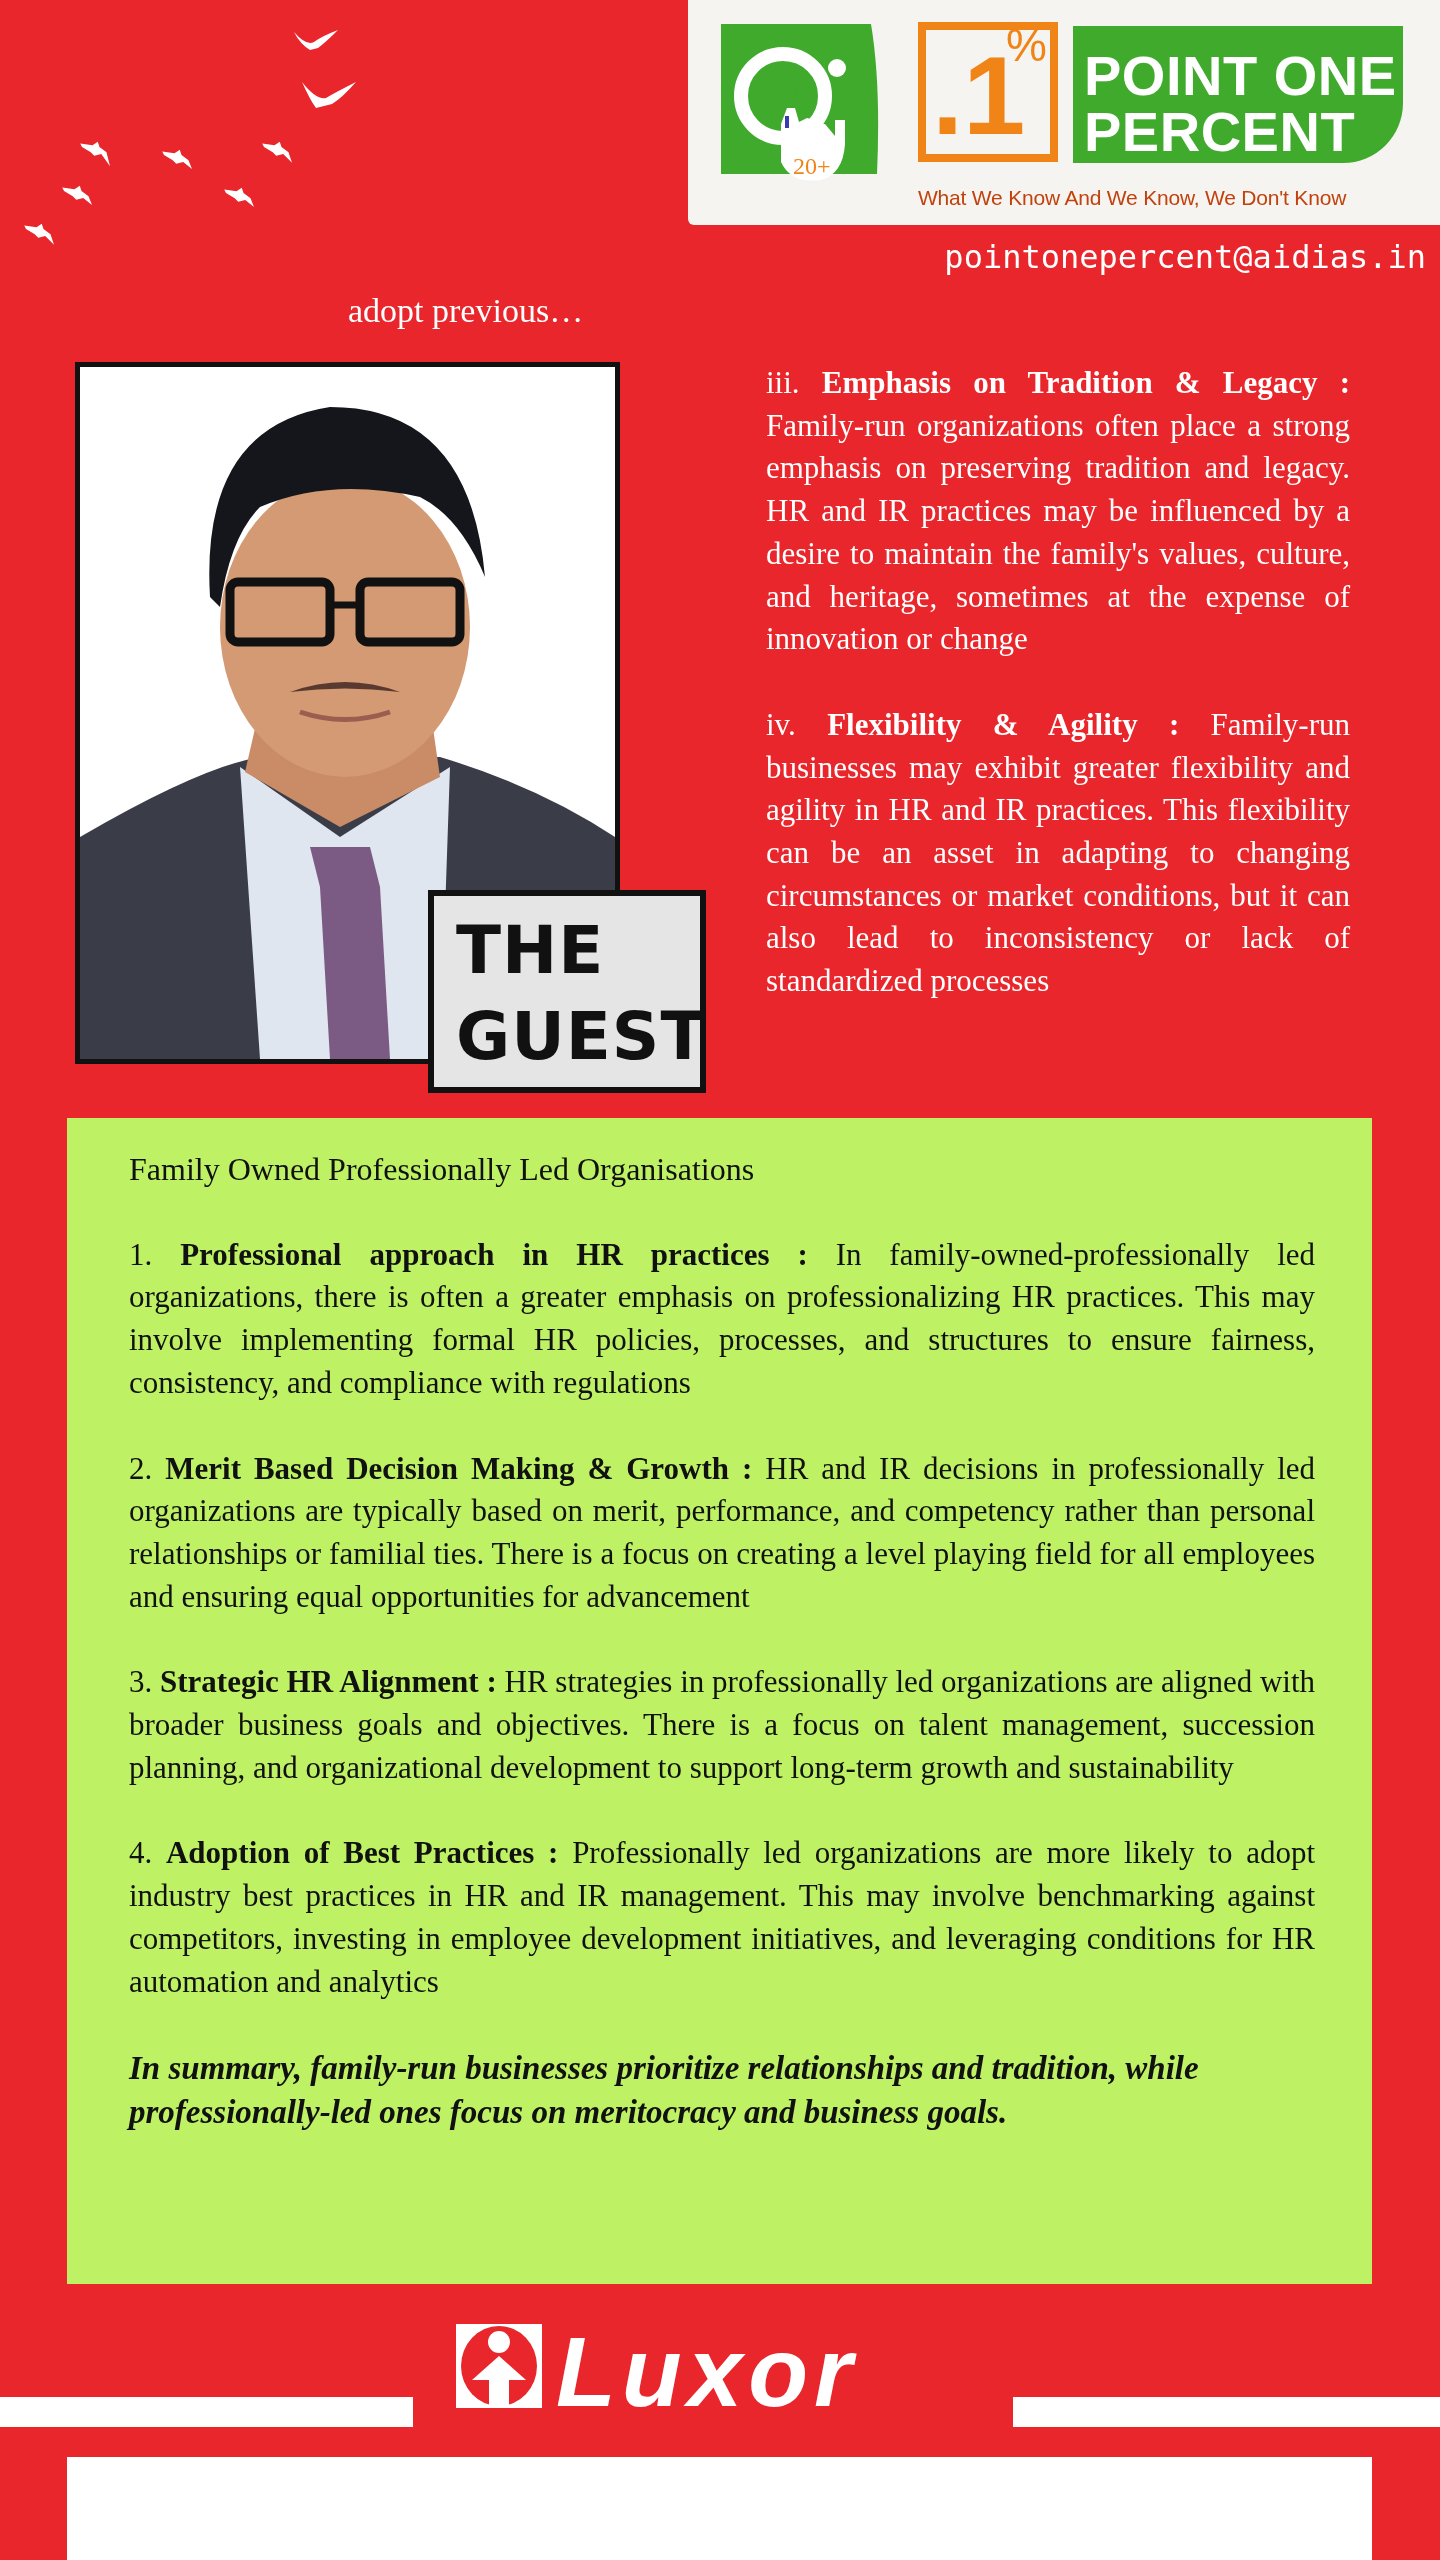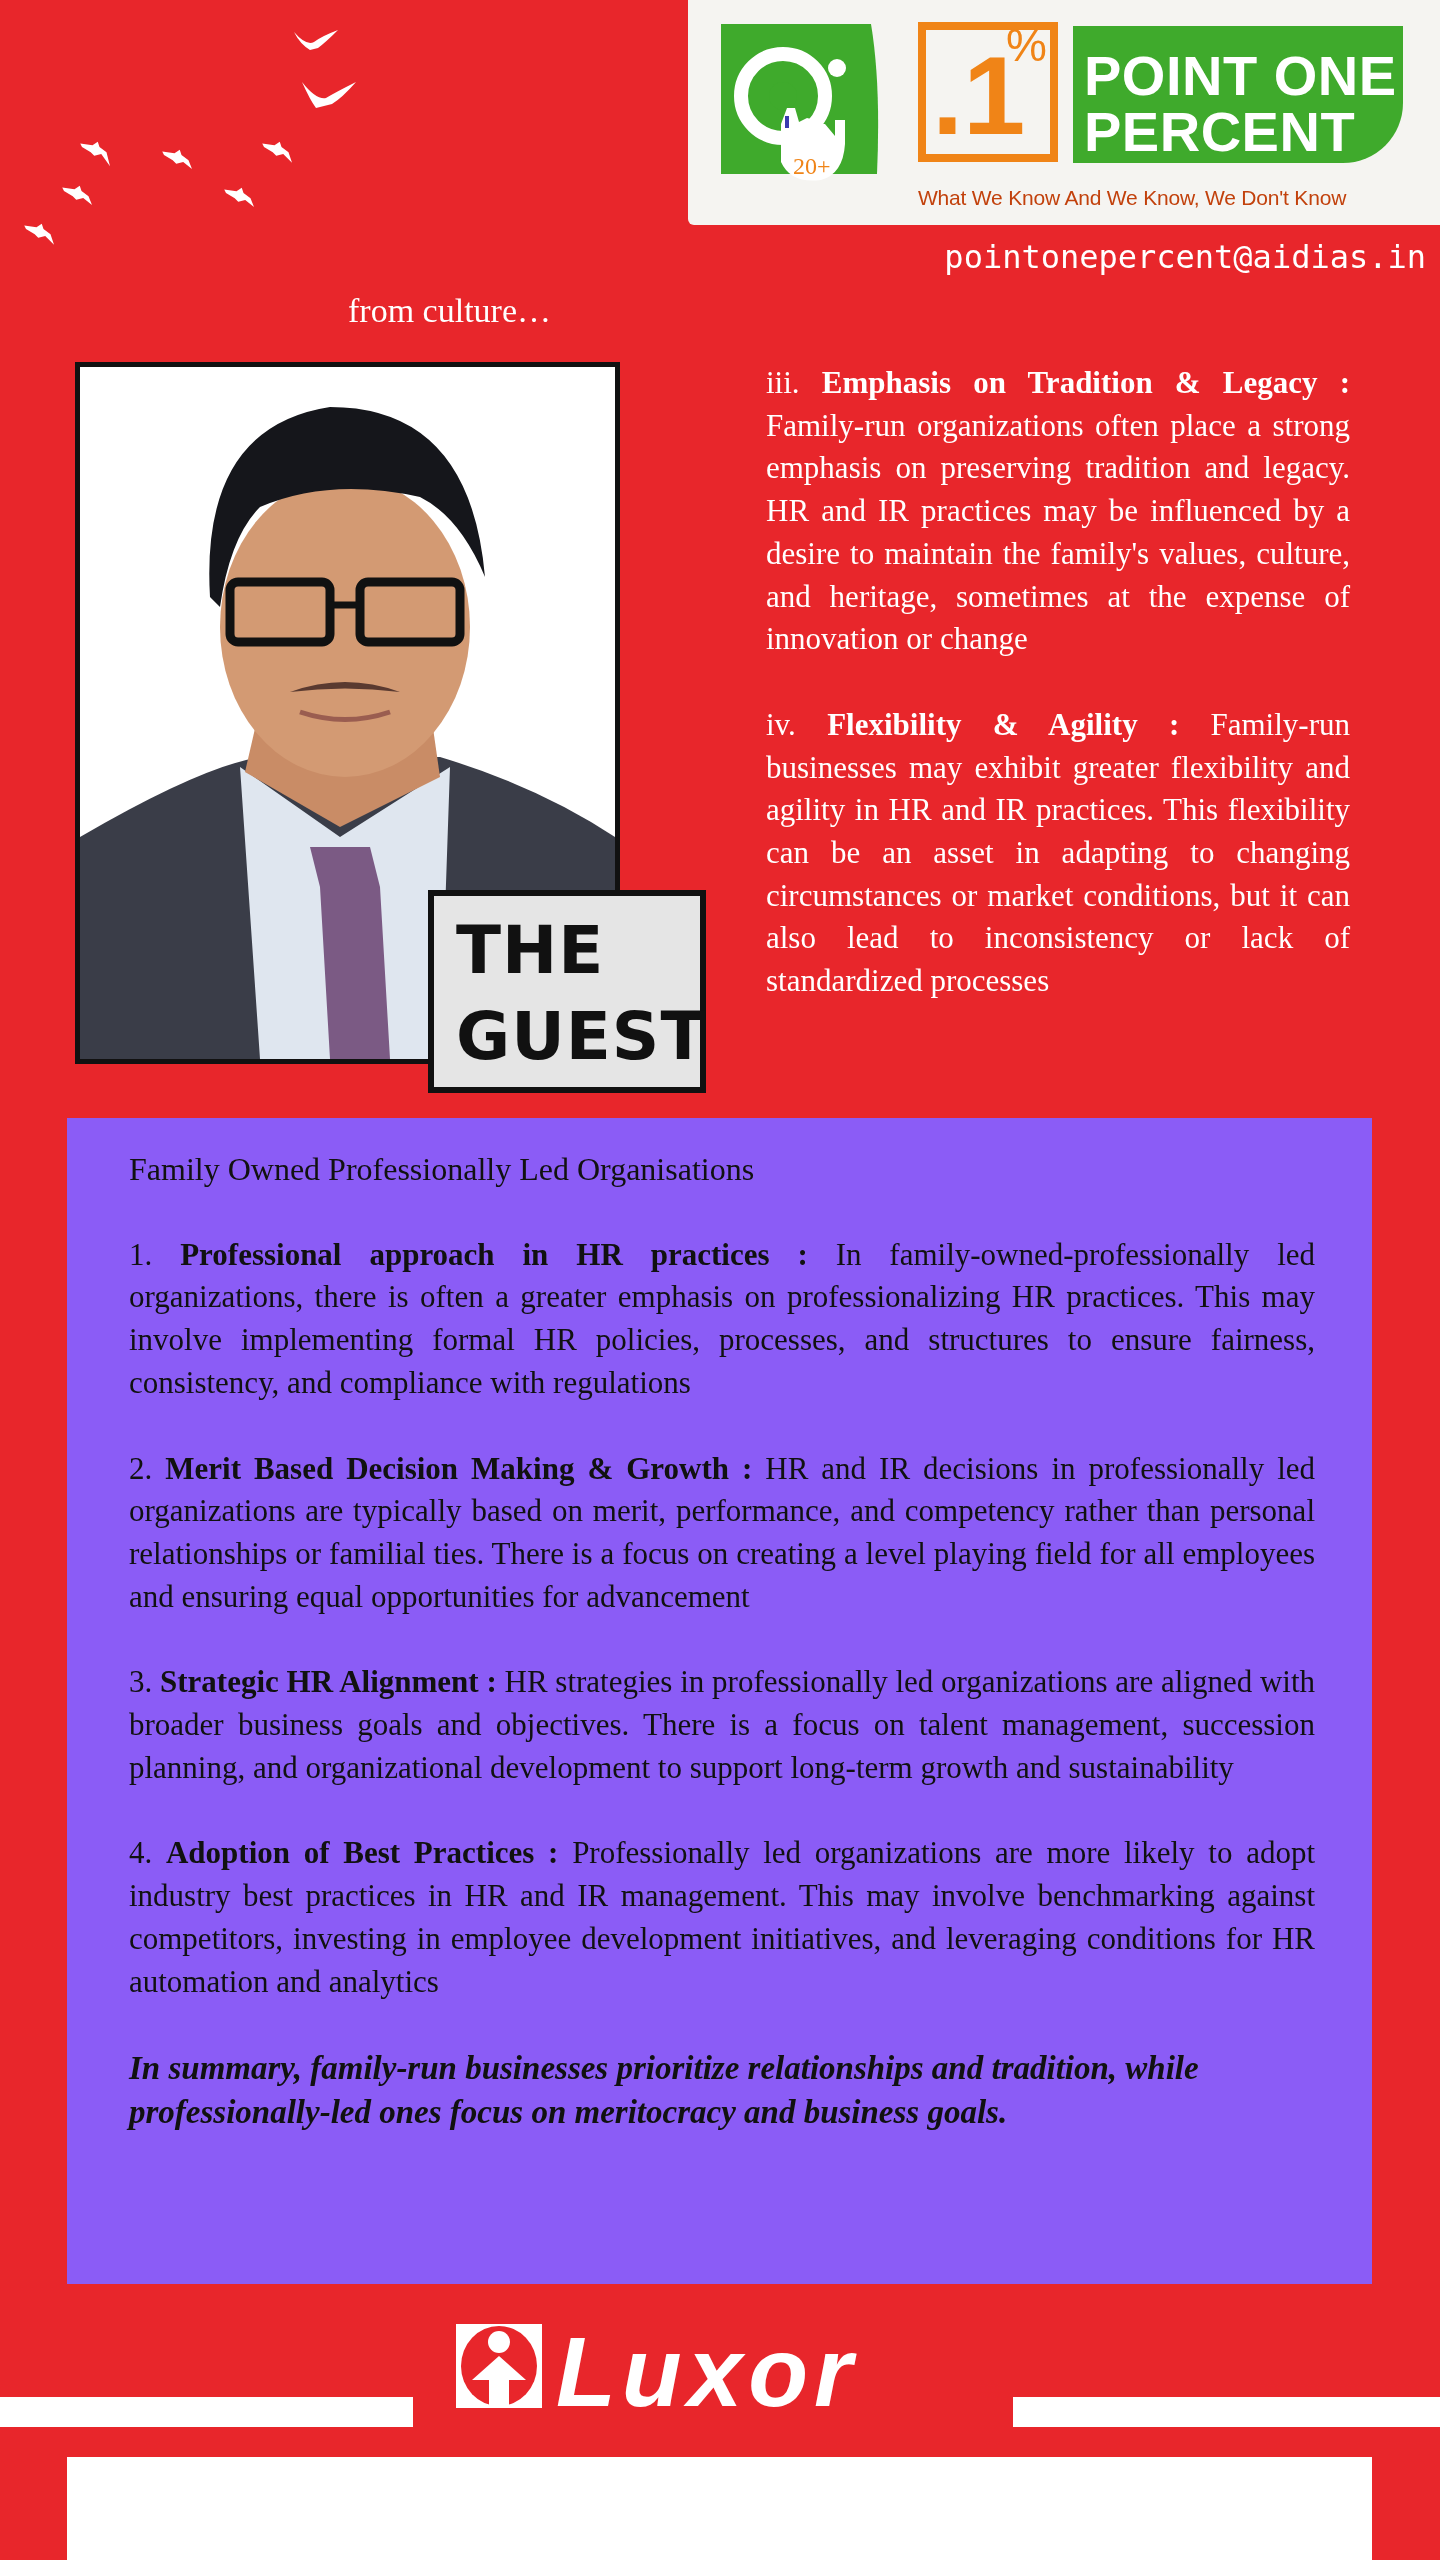--- a/index.html
+++ b/index.html
@@ -72,21 +72,21 @@
   
   .right-col {
     left: 766px; top: 362px; width: 584px; color: #fff;
     font-size: 31px; line-height: 42.7px; text-align: justify;
   }
   .right-col p { margin: 0 0 43px 0; }
   .right-col b { font-weight: bold; }
 
   
   .panel {
-    left: 67px; top: 1118px; width: 1305px; height: 1166px; background: #8b5cf6;
+    left: 67px; top: 1118px; width: 1305px; height: 1166px; background: #bef264;
   }
   .panel-inner {
     position: absolute; left: 62px; top: 30px; width: 1186px; color: #111;
     font-size: 31px; line-height: 42.7px; text-align: justify;
   }
   .panel-title { margin: 0 0 43px 0; font-size: 32px; text-align: left; }
   .panel-inner p { margin: 0 0 43px 0; }
   .summary { font-style: italic; font-weight: bold; font-size: 33px; line-height: 44px; text-align: left; }
 
   
@@ -140,21 +140,21 @@
   <div class="abs pct-sign">%</div>
   <div class="abs brand-green"></div>
   <div class="abs brand-text">
     <div>POINT ONE</div>
     <div>PERCENT</div>
   </div>
   <div class="abs tagline">What We Know And We Know, We Don't Know</div>
 </div>
 
 <div class="abs email">pointonepercent@aidias.in</div>
-<div class="abs from-prev">from culture…</div>
+<div class="abs from-prev">adopt previous…</div>
 
 <div class="abs photo-frame">
   <svg width="535" height="692" viewBox="0 0 535 692">
     <rect width="535" height="692" fill="#fff"></rect>
 
     <path d="M0 470 Q120 400 180 390 L360 390 Q460 420 535 470 L535 692 L0 692Z" fill="#3a3d48"></path>
 
     <path d="M160 400 L260 470 L370 400 L360 692 L180 692Z" fill="#dfe6ef"></path>
 
     <path d="M230 480 L290 480 L300 520 L310 692 L250 692 L240 520Z" fill="#7b5a84"></path>

